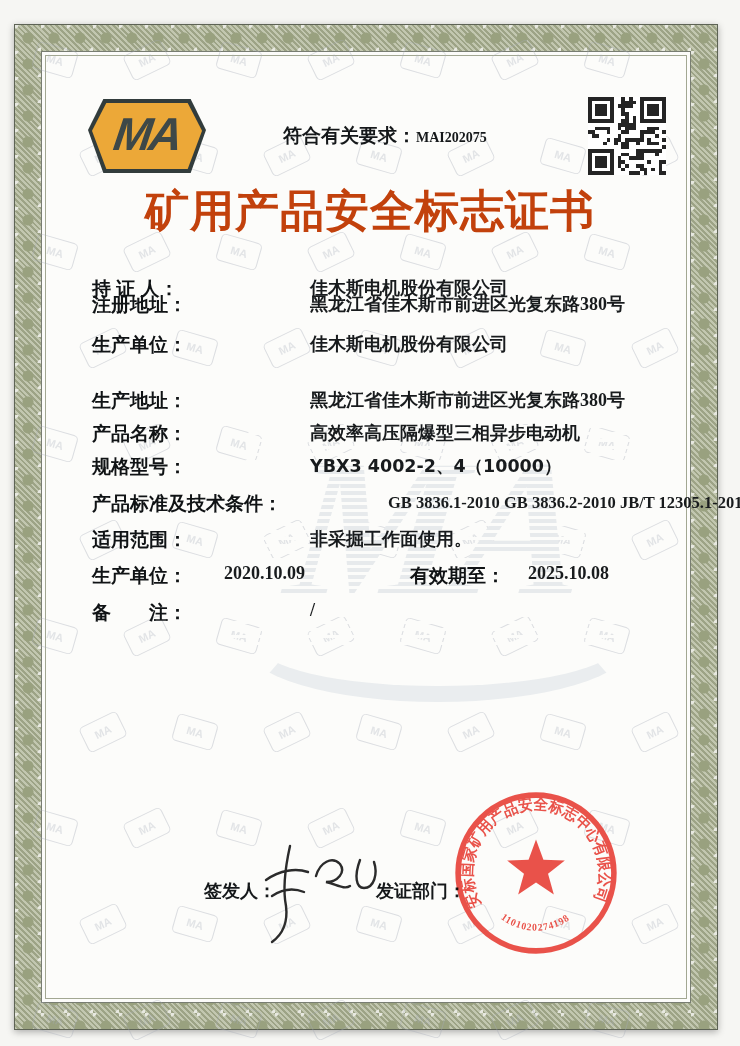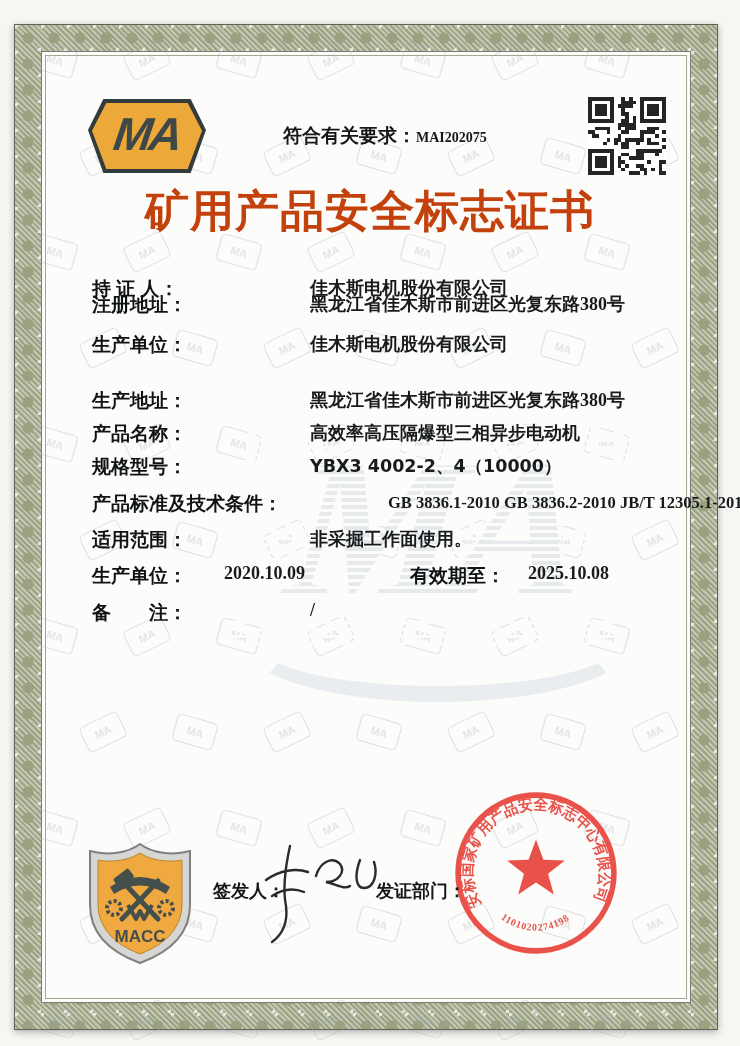--- a/index.html
+++ b/index.html
@@ -57,21 +57,21 @@
   .val-main{left:218px;}
   .serif-code{font-family:"Liberation Serif",serif;font-weight:600;font-size:16.5px;}
   .model-val{font-family:"DejaVu Sans",sans-serif;font-weight:700;font-size:17.5px;}
   
   .statement{left:92px;top:692px;width:560px;font-family:"Liberation Serif",serif;
      font-weight:600;font-size:16.6px;line-height:25.5px;text-align:justify;
      text-indent:2em;color:#14171a;}
   
   .macc{left:84px;top:841px;width:112px;height:126px;}
   .signer-label,.dept-label{top:879px;font-size:18px;font-weight:700;white-space:nowrap;}
-  .signer-label{left:213px;}
+  .signer-label{left:204px;}
   .dept-label{left:376px;}
   .signature{left:256px;top:834px;width:138px;height:118px;}
   .seal{left:450px;top:787px;width:172px;height:172px;mix-blend-mode:multiply;opacity:.93;}
 </style>
 </head>
 <body>
 
 <div class="page">
 
   <div class="frame">
@@ -336,36 +336,20 @@
       <span class="f-value v-abs" style="left:132px;">2020.10.09</span>
       <span class="f-label v-abs" style="left:318px;">有效期至：</span>
       <span class="f-value v-abs" style="left:436px;">2025.10.08</span>
     </div>
     <div class="abs row" style="top:600px;">
       <span class="f-label">备　　注：</span>
       <span class="f-value v-abs val-main">/</span>
     </div>
 
 
-    <div class="abs macc">
-      <svg width="112" height="126" viewBox="0 0 112 126">
-        <path d="M56,3 C68,12 88,15 106,10 L106,64 C106,93 86,111 56,122 C26,111 6,93 6,64 L6,10 C24,15 44,12 56,3 Z" fill="#d6d6d4" stroke="#7f7f7f" stroke-width="2"></path>
-        <path d="M56,12 C66,19 84,22 98,19 L98,63 C98,88 80,104 56,113 C32,104 14,88 14,63 L14,19 C28,22 46,19 56,12 Z" fill="#f0a940" stroke="#b98526" stroke-width="1"></path>
-        <g stroke="#454f4c" fill="none" stroke-width="5" stroke-linecap="round">
-          <path d="M38,40 L74,78"></path>
-          <path d="M74,40 L38,78"></path>
-        </g>
-        <path d="M26,46 Q56,26 86,46 L82,53 Q56,36 30,53 Z" fill="#454f4c"></path>
-        <rect x="30" y="32" width="19" height="11" rx="2" transform="rotate(-38 39 37)" fill="#454f4c"></rect>
-        <circle cx="30" cy="67" r="7" fill="none" stroke="#454f4c" stroke-width="4" stroke-dasharray="3 2.4"></circle>
-        <circle cx="82" cy="67" r="7" fill="none" stroke="#454f4c" stroke-width="4" stroke-dasharray="3 2.4"></circle>
-        <path d="M44,64 L52,78 L56,70 L60,78 L68,64" fill="none" stroke="#454f4c" stroke-width="4" stroke-linejoin="round"></path>
-        <text x="56" y="101" text-anchor="middle" font-family="Liberation Sans, sans-serif" font-size="17" font-weight="bold" fill="#454f4c">MACC</text>
-      </svg>
-    </div>
 
     <div class="abs signer-label">签发人：</div>
     <div class="abs signature">
       <svg width="138" height="118" viewBox="0 0 138 118">
         <g fill="none" stroke="#2b2b2b" stroke-width="2.4" stroke-linecap="round">
           <path d="M34,12 C30,30 26,52 30,72 C32,88 27,100 16,108"></path>
           <path d="M10,46 C24,36 40,34 52,38"></path>
           <path d="M16,62 C28,54 38,54 48,58"></path>
           <path d="M60,42 C64,28 76,22 84,30 C90,38 82,48 70,48 C80,50 88,56 94,52"></path>
           <path d="M104,26 C98,42 100,54 108,54 C118,54 122,40 118,28"></path>

